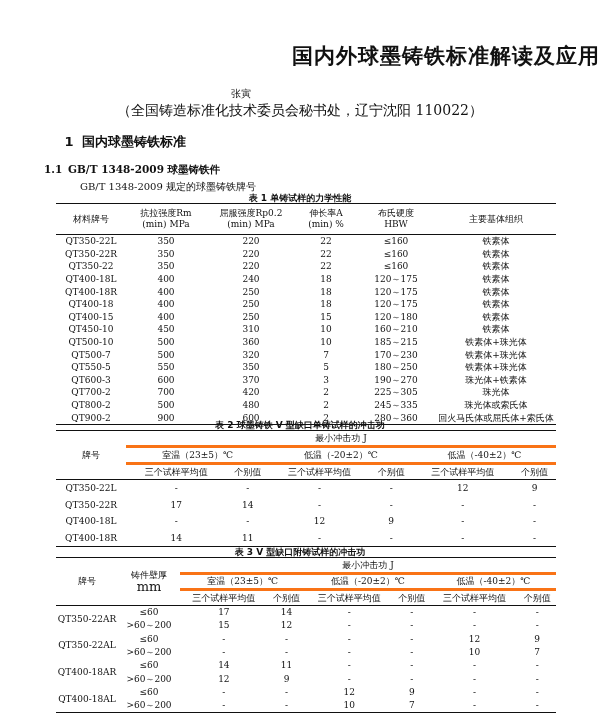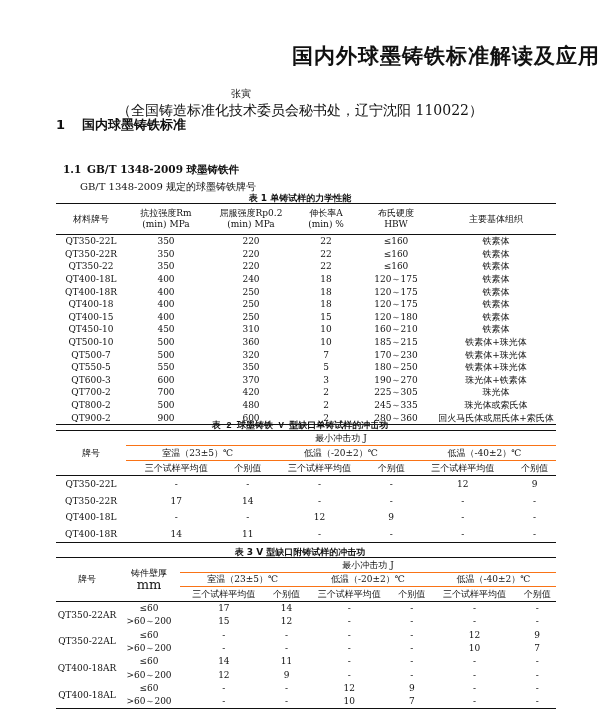--- a/index.html
+++ b/index.html
@@ -1,39 +1,39 @@
 <!DOCTYPE html>
 <html><head>
 <meta charset="utf-8">
 <style>
   html, body { margin: 0; padding: 0; background: #ffffff; }
   body { width: 600px; height: 724px; overflow: hidden; position: relative; color: #111; font-family: "DejaVu Serif", serif; }
   .title { position: absolute; top: 42px; left: 0; width: 600px; text-align: right; font-family: "DejaVu Sans", sans-serif; font-weight: bold; font-size: 21px; letter-spacing: 1px; }
   .author { position: absolute; top: 87px; left: 0; width: 482px; text-align: center; font-size: 10px; }
   .affil { position: absolute; top: 102px; left: 0; width: 600px; text-align: center; font-size: 14px; }
-  .sec1 { position: absolute; top: 116px; left: 56px; font-family: "DejaVu Sans", sans-serif; font-weight: bold; font-size: 13px; }
+  .sec1 { position: absolute; top: 133px; left: 56px; font-family: "DejaVu Sans", sans-serif; font-weight: bold; font-size: 13px; text-align: center; }
   .sec1 .num { display: inline-block; width: 26px; }
-  .sec11 { position: absolute; top: 163px; left: 63px; font-weight: bold; font-size: 10.5px; }
+  .sec11 { position: absolute; top: 163px; left: 44px; font-weight: bold; font-size: 10.5px; }
   .sec11 .num { display: inline-block; width: 24px; }
   .para-left { position: absolute; top: 180px; left: 80px; font-size: 10px; }
   .right-col { position: absolute; top: 124px; left: 310px; width: 262px; font-size: 10px; line-height: 16px; }
   .right-col p { margin: 0; text-indent: 2em; }
   .caption { position: absolute; left: 0; width: 600px; text-align: center; font-size: 9px; font-weight: bold; font-family: "DejaVu Sans", sans-serif; }
   table { position: absolute; border-collapse: collapse; font-size: 9px; }
   td, th { padding: 0; text-align: center; font-weight: normal; white-space: nowrap; }
   .t1 { top: 203px; left: 56px; width: 500px; border-top: 1.5px solid #111; border-bottom: 1.5px solid #111; }
   .t1 thead th { height: 30px; line-height: 11px; border-bottom: 1px solid #111; }
   .t1 tbody td { height: 12.6px; line-height: 12px; }
   .t2 { top: 430px; left: 56px; width: 500px; border-top: 1.5px solid #111; border-bottom: 1.5px solid #111; }
   .t2 thead th { height: 14px; line-height: 13px; }
   .t2 tbody td { height: 16.5px; }
   .t3 { top: 557px; left: 56px; width: 500px; border-top: 1.5px solid #111; border-bottom: 1.5px solid #111; }
   .t3 thead th { height: 13.5px; line-height: 12px; }
   .t3 tbody td { height: 13.3px; line-height: 12px; }
-  .bl { border-bottom: 1px solid #f97316; }
+  .bl { border-bottom: 3px solid #f97316; }
   .hbot th { border-bottom: 1px solid #111; }
 </style>
 </head>
 <body>
 
 <div class="title">国内外球墨铸铁标准解读及应用</div>
 <div class="author">张寅</div>
 <div class="affil">（全国铸造标准化技术委员会秘书处，辽宁沈阳 110022）</div>
 
 <div class="sec1"><span class="num">1</span><span>国内球墨铸铁标准</span></div>
@@ -172,21 +172,21 @@
         <td>QT900-2</td>
         <td>900</td>
         <td>600</td>
         <td>2</td>
         <td>280～360</td>
         <td>回火马氏体或屈氏体+索氏体</td>
       </tr>
     </tbody>
 </table>
 
-<div class="caption" style="top:419px;font-family:Liberation Mono, monospace;">表 2 球墨铸铁 V 型缺口单铸试样的冲击功</div>
+<div class="caption" style="top:419px;">表 2 球墨铸铁 V 型缺口单铸试样的冲击功</div>
 <table class="t2">
   <thead>
     <tr>
       <th rowspan="3" style="width:70px; border-bottom:1px solid #111;">牌号</th>
       <th colspan="6" class="bl">最小冲击功 J</th>
     </tr>
     <tr id="t2-temps">
         <th colspan="2" class="bl">室温（23±5）℃</th>
         <th colspan="2" class="bl">低温（-20±2）℃</th>
         <th colspan="2" class="bl">低温（-40±2）℃</th>

